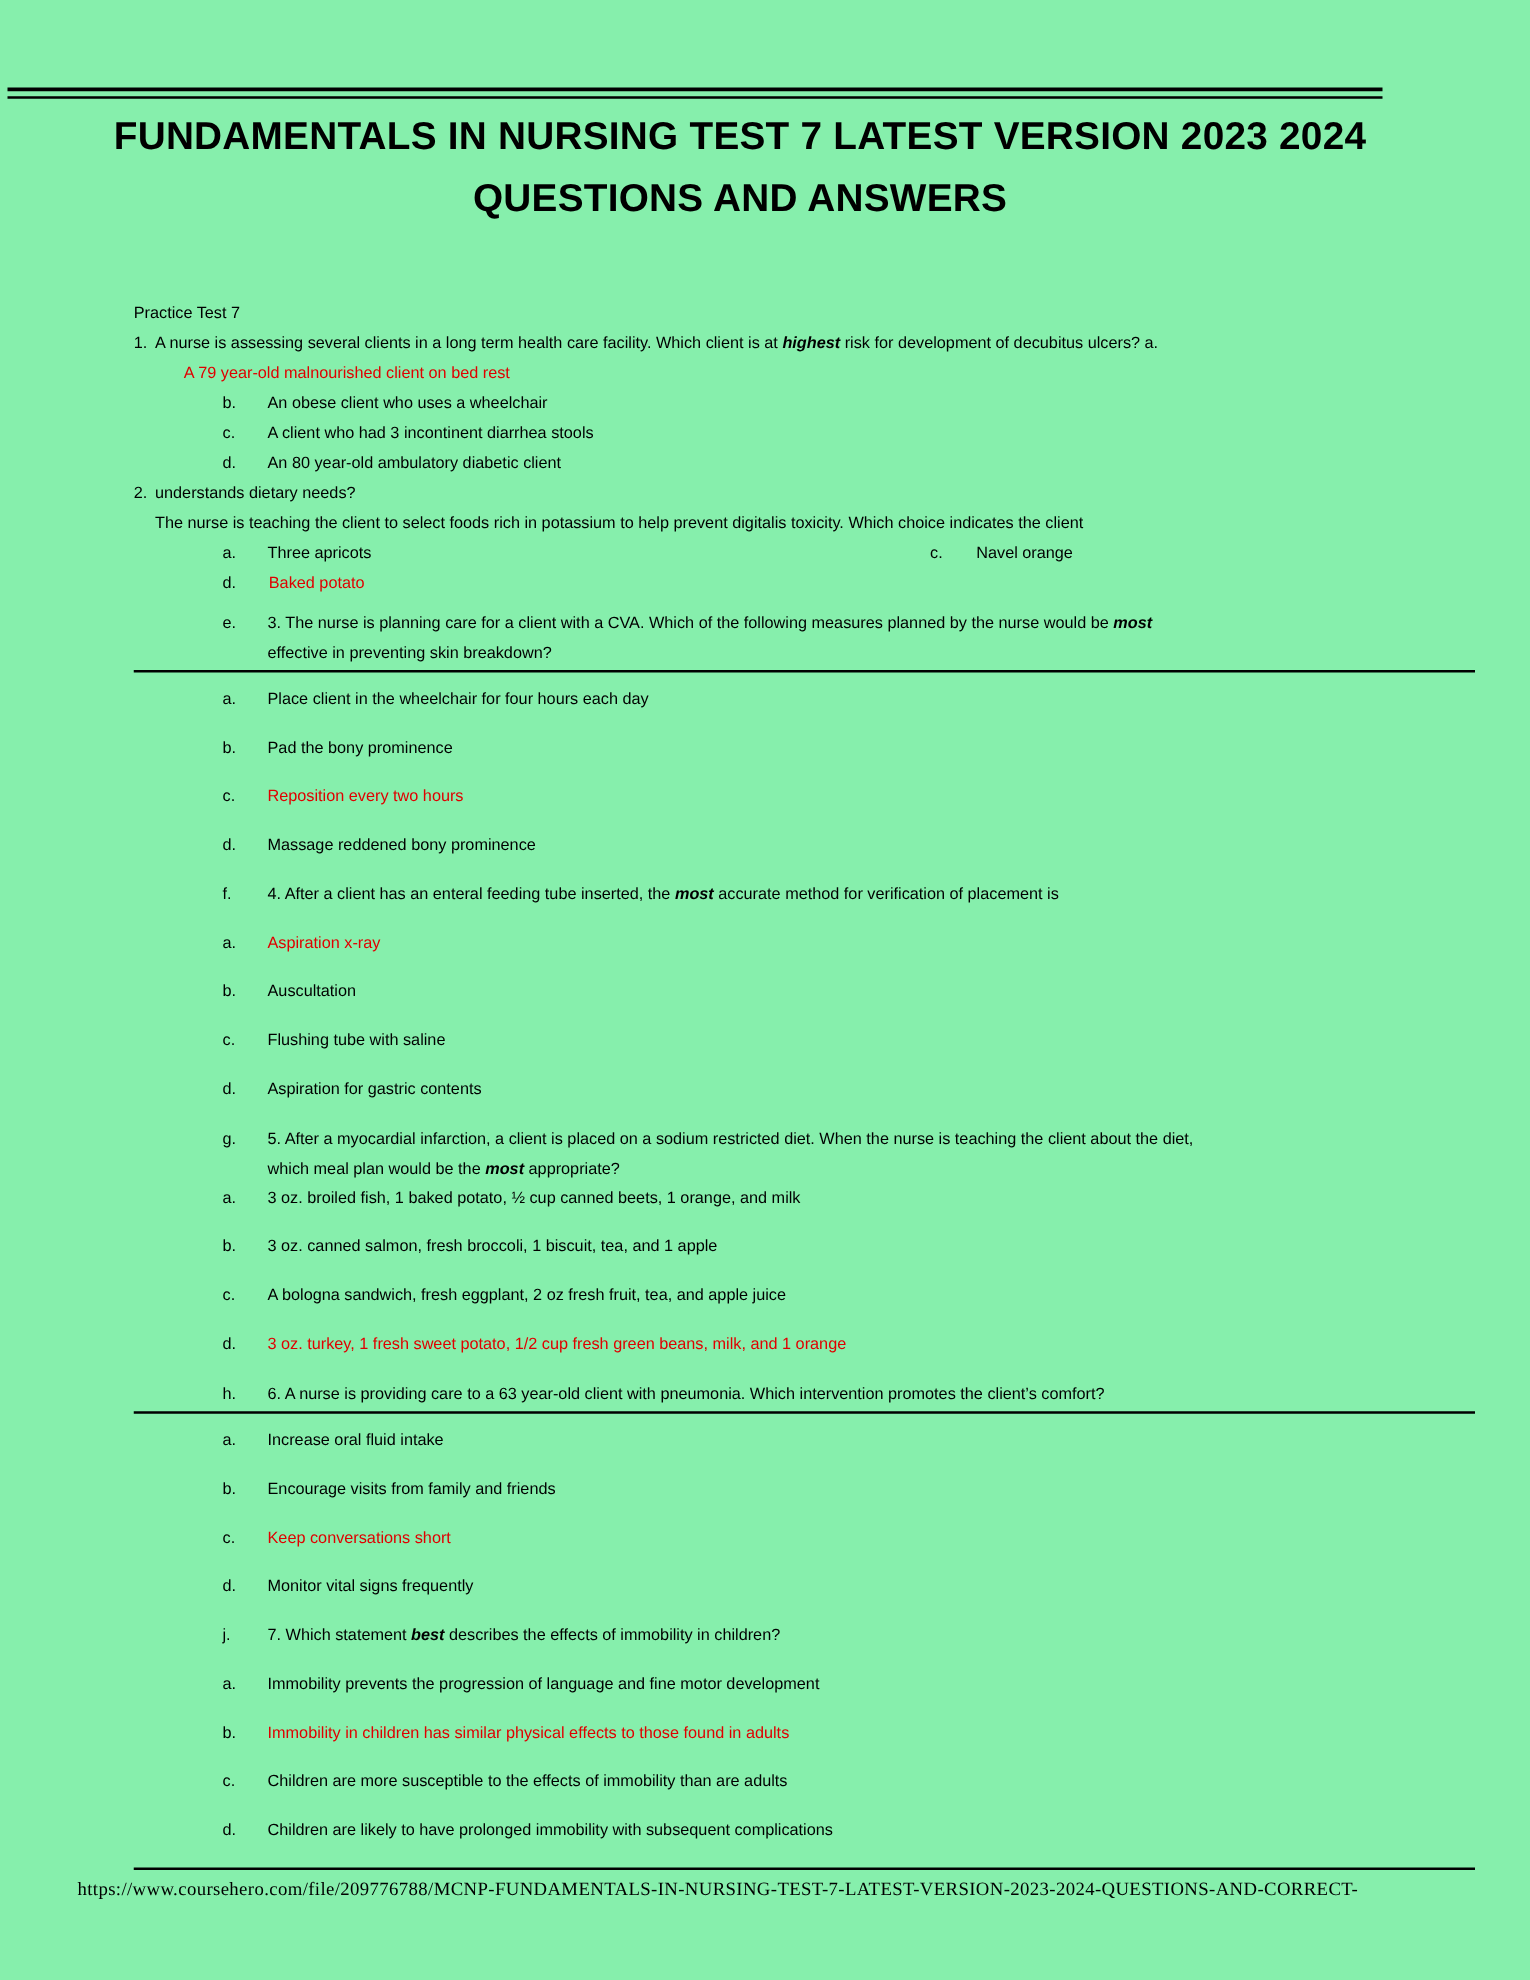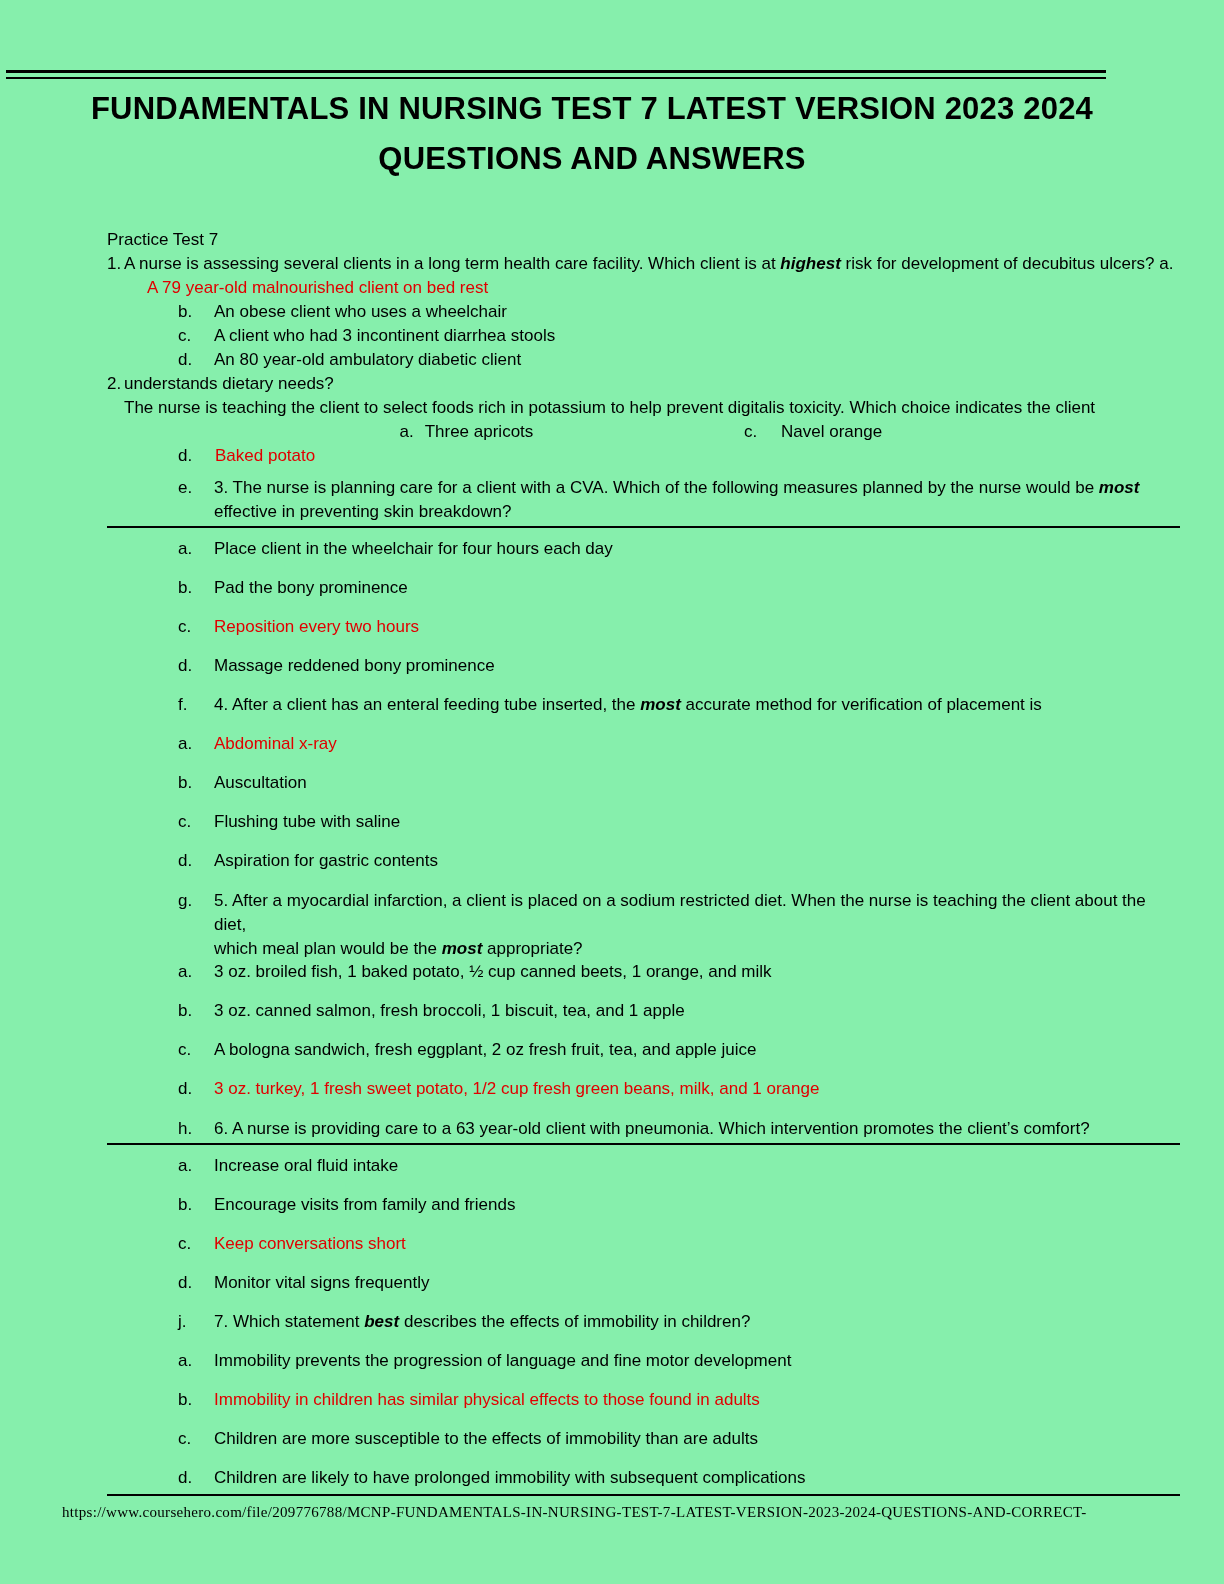--- a/index.html
+++ b/index.html
@@ -12,33 +12,33 @@
   .top-rule {
     position:absolute; left:6px; top:70px; width:1100px; height:9px;
     border-top:3px solid #000; border-bottom:2px solid #000;
   }
   .doc-title {
     position:absolute; left:4px; top:84px; width:1176px;
     text-align:center; font-weight:700; font-size:31px; line-height:50px;
     letter-spacing:0.2px;
   }
   .doc-title span { display:block; }
-  .content { position:absolute; left:107px; top:228px; width:1073px; font-size:17px; }
+  .content { position:absolute; left:107px; top:238px; width:1073px; font-size:13px; }
   .blk { position:relative; }
   .blk.tight { line-height:24px; margin-bottom:0; }
   .blk.loose { line-height:22px; margin-bottom:17px; }
   .gap-top { margin-top:8px; }
   .ind-q   { padding-left:17px; }
   .ind-q   > .mk { position:absolute; left:0; top:0; }
   .ind-ans { padding-left:40px; }
   .ind-opt { padding-left:107px; }
   .ind-opt > .mk { position:absolute; left:71px; top:0; }
   .optrow { display:flex; padding-left:71px; }
   .optrow .cell { position:relative; }
-  .optrow .cell.left  { width:566px;text-align:center; }
+  .optrow .cell.left  { width:566px; }
   .optrow .cell .mk { display:inline-block; }
   .optrow .cell.left  .mk { width:36px; }
   .optrow .cell.right .mk { width:37px; }
   .rule { border-top:2px solid #000; height:0; margin:2px 0 10px 0; }
   .b { font-weight:700;font-style:italic; }
   .red { color:var(--answer-red, #e00000); }
   .footer-note {
     position:absolute; left:62px; top:1426px;
     font-family:"Liberation Serif", serif; font-size:15px; line-height:19px;
   }
@@ -115,21 +115,21 @@
       <div class="blk loose ind-opt">
         <span class="mk">d.</span>
         <div class="ln"><span class="">Massage reddened bony prominence</span></div>
       </div>
       <div class="blk loose ind-opt">
         <span class="mk">f.</span>
         <div class="ln"><span class="">4. After a client has an enteral feeding tube inserted, the </span><span class="b ">most</span><span class=""> accurate method for verification of placement is</span></div>
       </div>
       <div class="blk loose ind-opt">
         <span class="mk">a.</span>
-        <div class="ln"><span class="red">Abdominal x-ray</span></div>
+        <div class="ln"><span class="red">Aspiration x-ray</span></div>
       </div>
       <div class="blk loose ind-opt">
         <span class="mk">b.</span>
         <div class="ln"><span class="">Auscultation</span></div>
       </div>
       <div class="blk loose ind-opt">
         <span class="mk">c.</span>
         <div class="ln"><span class="">Flushing tube with saline</span></div>
       </div>
       <div class="blk loose ind-opt">

